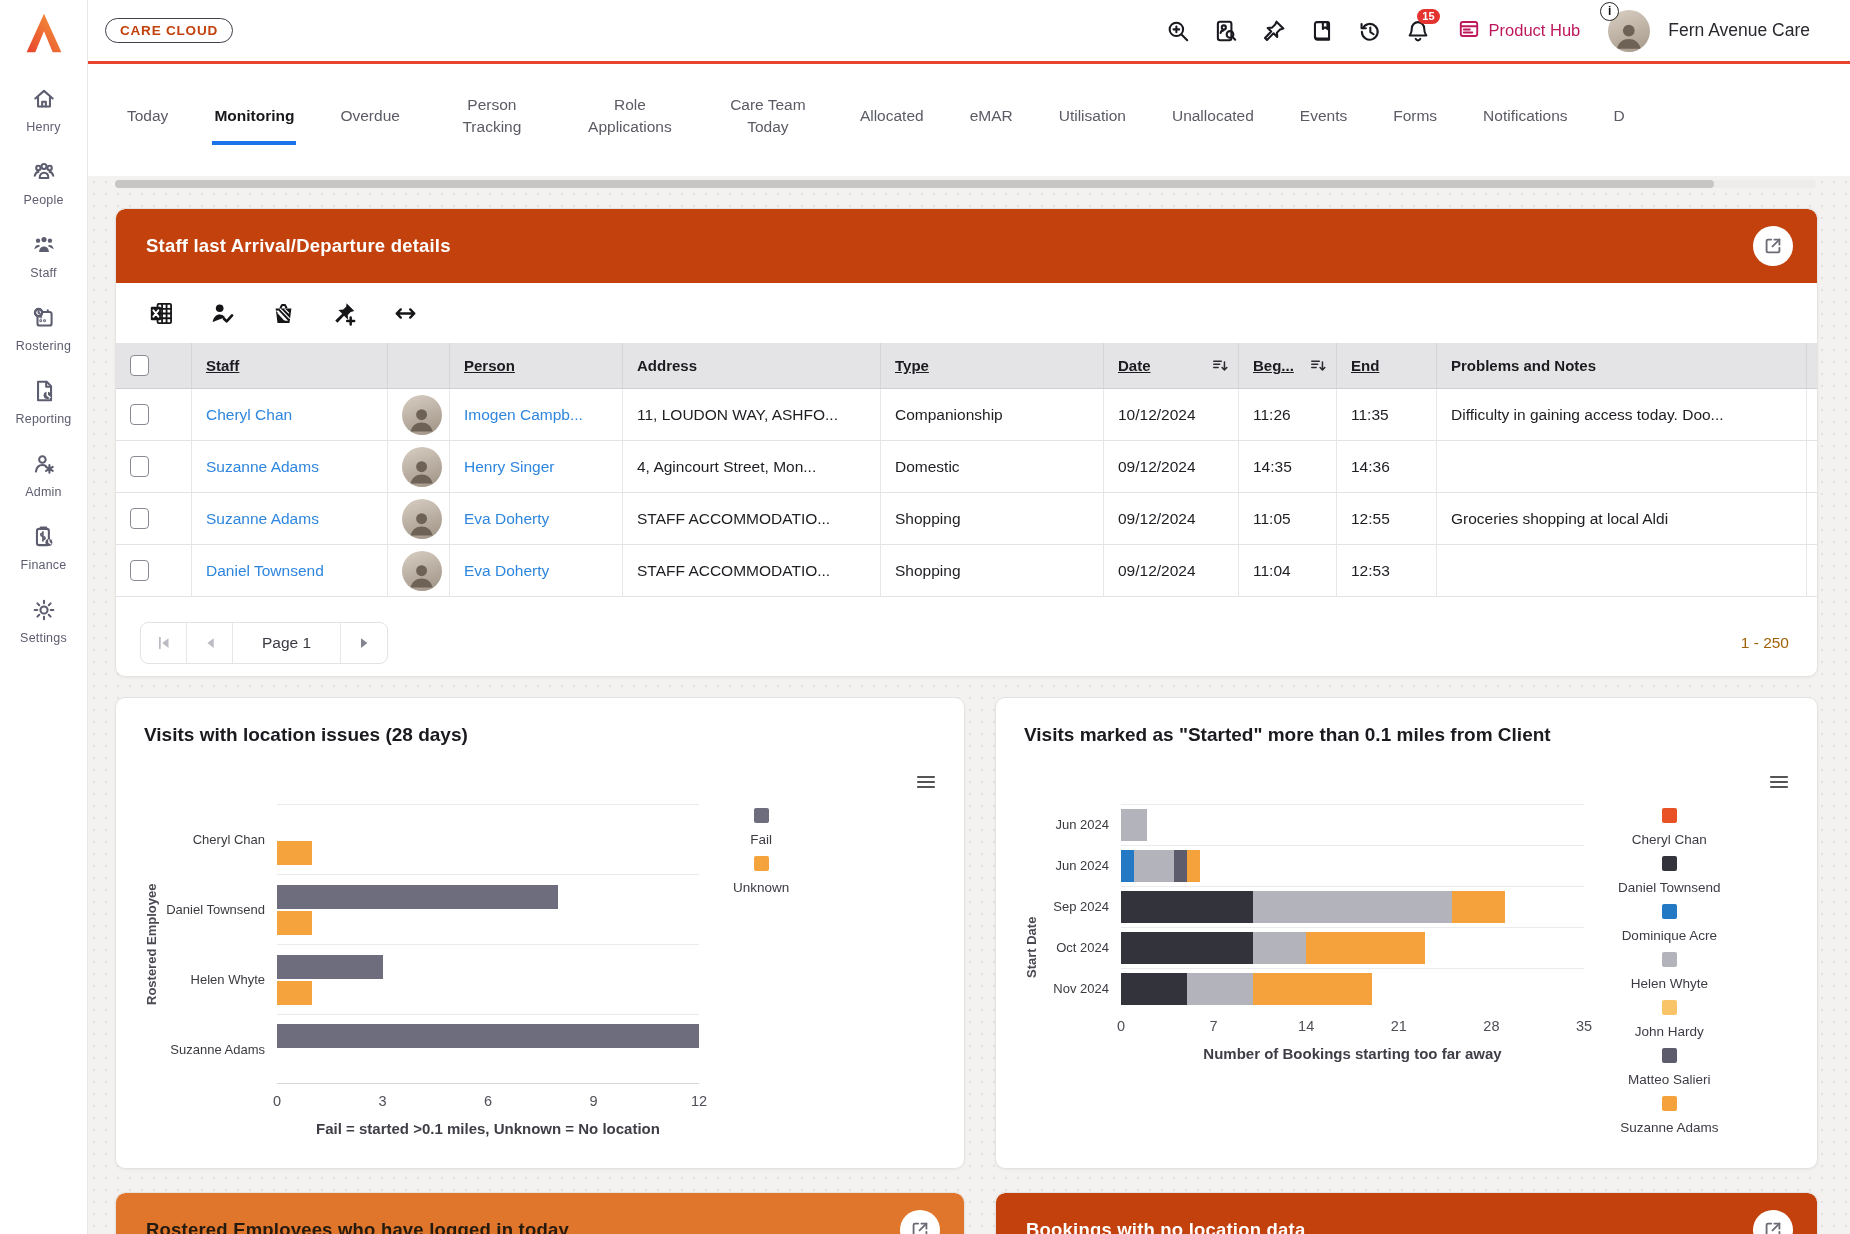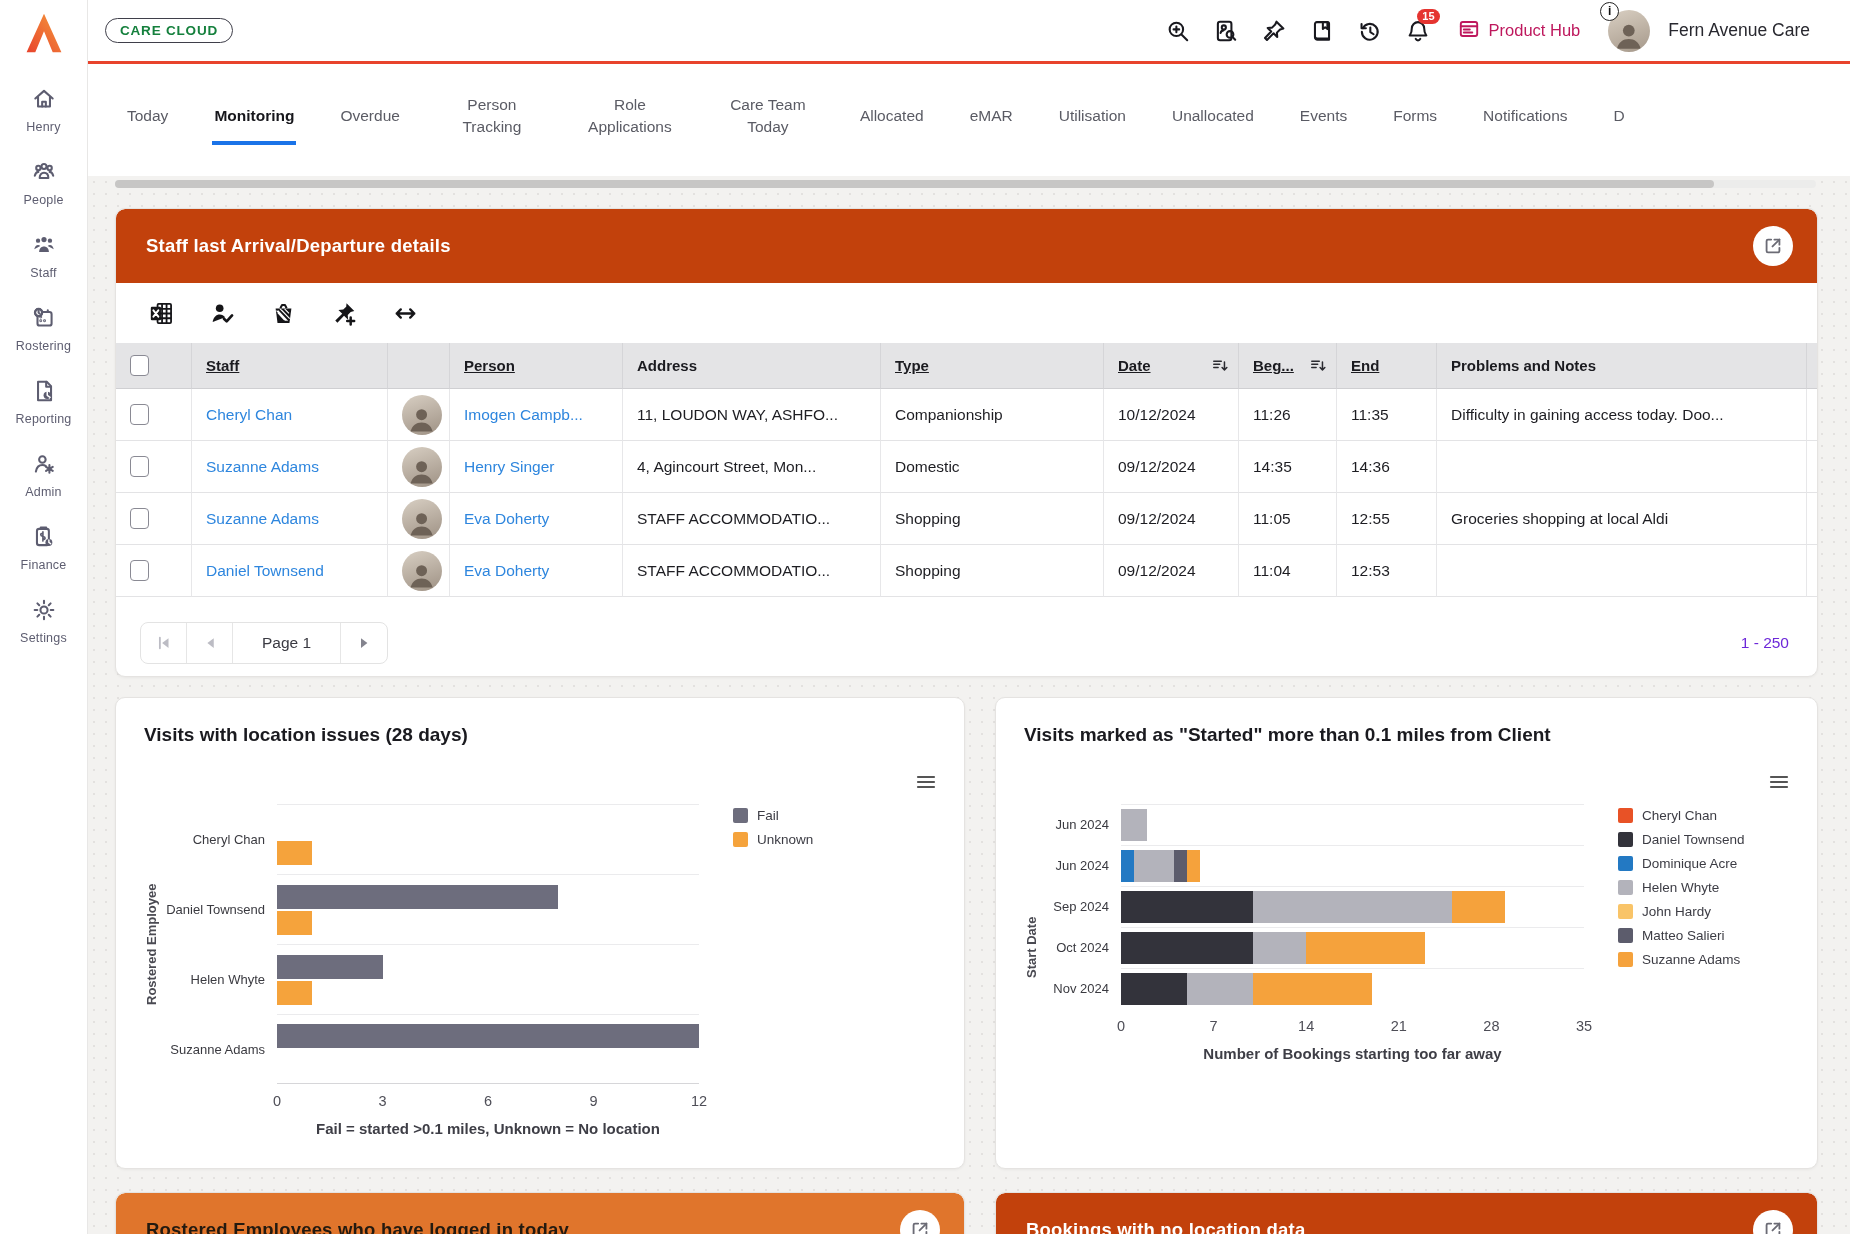--- a/index.html
+++ b/index.html
@@ -11,21 +11,21 @@
   .sidebar { width:88px; background:#fff; border-right:1px solid #e8e7e6; display:flex; flex-direction:column; align-items:center; flex-shrink:0; z-index:5; }
   .logo { margin-top:8px; width:56px; height:50px; display:flex; align-items:center; justify-content:center; }
   .side-nav { margin-top:28px; display:flex; flex-direction:column; gap:25px; }
   .side-item { display:flex; flex-direction:column; align-items:center; gap:4px; color:#5d5d70; cursor:pointer; width:86px; }
   .side-item svg { width:26px; height:26px; }
   .side-item .lbl { font-size:12.5px; letter-spacing:.2px; }
 
   
   .main { flex:1; display:flex; flex-direction:column; min-width:0; }
   .topbar { height:64px; background:#fff; border-bottom:3px solid #e8432c; display:flex; align-items:center; padding:0 40px 0 17px; }
-  .badge-pill { border:1.7px solid #3f3f4a; border-radius:15px; padding:4px 14px; font-size:13.5px; font-weight:bold; letter-spacing:.8px; color:#15803d; }
+  .badge-pill { border:1.7px solid #3f3f4a; border-radius:15px; padding:4px 14px; font-size:13.5px; font-weight:bold; letter-spacing:.8px; color:#c2410c; }
   .top-icons { margin-left:auto; display:flex; align-items:center; gap:22px; color:#19191f; }
   .tbtn { width:26px; height:26px; position:relative; cursor:pointer; }
   .tbtn svg { width:26px; height:26px; }
   .bell-badge { position:absolute; top:-9px; right:-9px; background:#e53430; color:#fff; font-size:11px; font-weight:bold; border-radius:9px; padding:2px 5px; line-height:1; }
   .product-hub { display:flex; align-items:center; gap:8px; margin-left:26px; color:#be185d; font-size:16.5px; cursor:pointer; }
   .product-hub svg { width:24px; height:24px; }
   .avatar-wrap { position:relative; margin-left:28px; cursor:pointer; }
   .avatar { width:42px; height:42px; border-radius:50%; background:linear-gradient(160deg,#d9cfc2,#a5988a); display:flex; align-items:flex-end; justify-content:center; overflow:hidden; }
   .avatar svg { width:80%; height:80%; color:#6e6257; }
   .info-dot { position:absolute; top:-8px; left:-8px; width:19px; height:19px; background:#fff; border:1.4px solid #222; border-radius:50%; font-size:12px; font-weight:bold; display:flex; align-items:center; justify-content:center; color:#111; }
@@ -67,21 +67,21 @@
   .cb { width:19px; height:21px; border:1.6px solid #8a8a94; border-radius:4px; background:#fff; cursor:pointer; }
   .td .avatar2 { width:40px; height:40px; border-radius:50%; background:linear-gradient(160deg,#d8cfc3,#9e9184); display:flex; align-items:flex-end; justify-content:center; overflow:hidden; }
   .td .avatar2 svg { width:78%; height:78%; color:#6e6257; }
 
   .pager-zone { margin-top:auto; display:flex; align-items:center; padding:0 28px 12px 24px; }
   .pager { display:flex; border:1px solid #e3e3e3; border-radius:8px; overflow:hidden; background:#fff; }
   .pbtn { width:46px; height:40px; display:flex; align-items:center; justify-content:center; border-right:1px solid #e6e6e6; color:#bcbcc4; cursor:pointer; }
   .pbtn.en { color:#84848e; }
   .pbtn svg { width:18px; height:18px; }
   .ppage { min-width:108px; height:40px; display:flex; align-items:center; justify-content:center; font-size:15.5px; color:#3a3a42; border-right:1px solid #e6e6e6; }
-  .range { margin-left:auto; font-size:15.5px; color:#6d28d9; }
+  .range { margin-left:auto; font-size:15.5px; color:#a16207; }
 
   
   .charts-row { display:flex; gap:30px; margin-top:20px; }
   .chart-card { position:relative; height:472px; }
   .chart-card.c1 { width:850px; }
   .chart-card.c2 { flex:1; }
   .chart-title { position:absolute; top:26px; left:28px; font-size:19px; font-weight:bold; color:#1a1a1f; }
   .chart-menu { position:absolute; top:72px; right:26px; width:24px; height:24px; color:#555; cursor:pointer; }
   .chart-menu svg { width:24px; height:24px; }
   .chart-area { position:absolute; left:28px; right:24px; top:106px; bottom:12px; display:flex; }
@@ -100,21 +100,21 @@
   .sstack { height:32px; display:flex; }
   .sseg { height:32px; }
   .axis { display:flex; height:32px; }
   .axis .sp { flex-shrink:0; }
   .c1 .axis .sp { width:118px; }
   .c2 .axis .sp { width:82px; }
   .ticks { flex:1; position:relative; }
   .tick { position:absolute; top:9px; transform:translateX(-50%); font-size:14.5px; color:#4e4e57; }
   .xlab { font-size:15px; font-weight:bold; color:#3e3e46; text-align:center; margin-top:4px; }
   .legend { margin-left:34px; padding-top:4px; display:flex; flex-direction:column; gap:9px; flex-shrink:0; }
-  .litem { display:flex; align-items:center; gap:9px; font-size:13.5px; color:#3c3c44; white-space:nowrap; }
+  .litem { display:flex; align-items:center; gap:9px; font-size:13.5px; color:#3c3c44; white-space:nowrap;flex-direction:column; }
   .lsw { width:15px; height:15px; border-radius:2px; flex-shrink:0; }
 
   
   .bottom-row { display:flex; gap:30px; margin-top:23px; }
   .bottom-card { height:120px; overflow:hidden; }
   .bottom-card.b1 { width:850px; }
   .bottom-card.b2 { flex:1; }
 </style>
 </head>
 <body>

